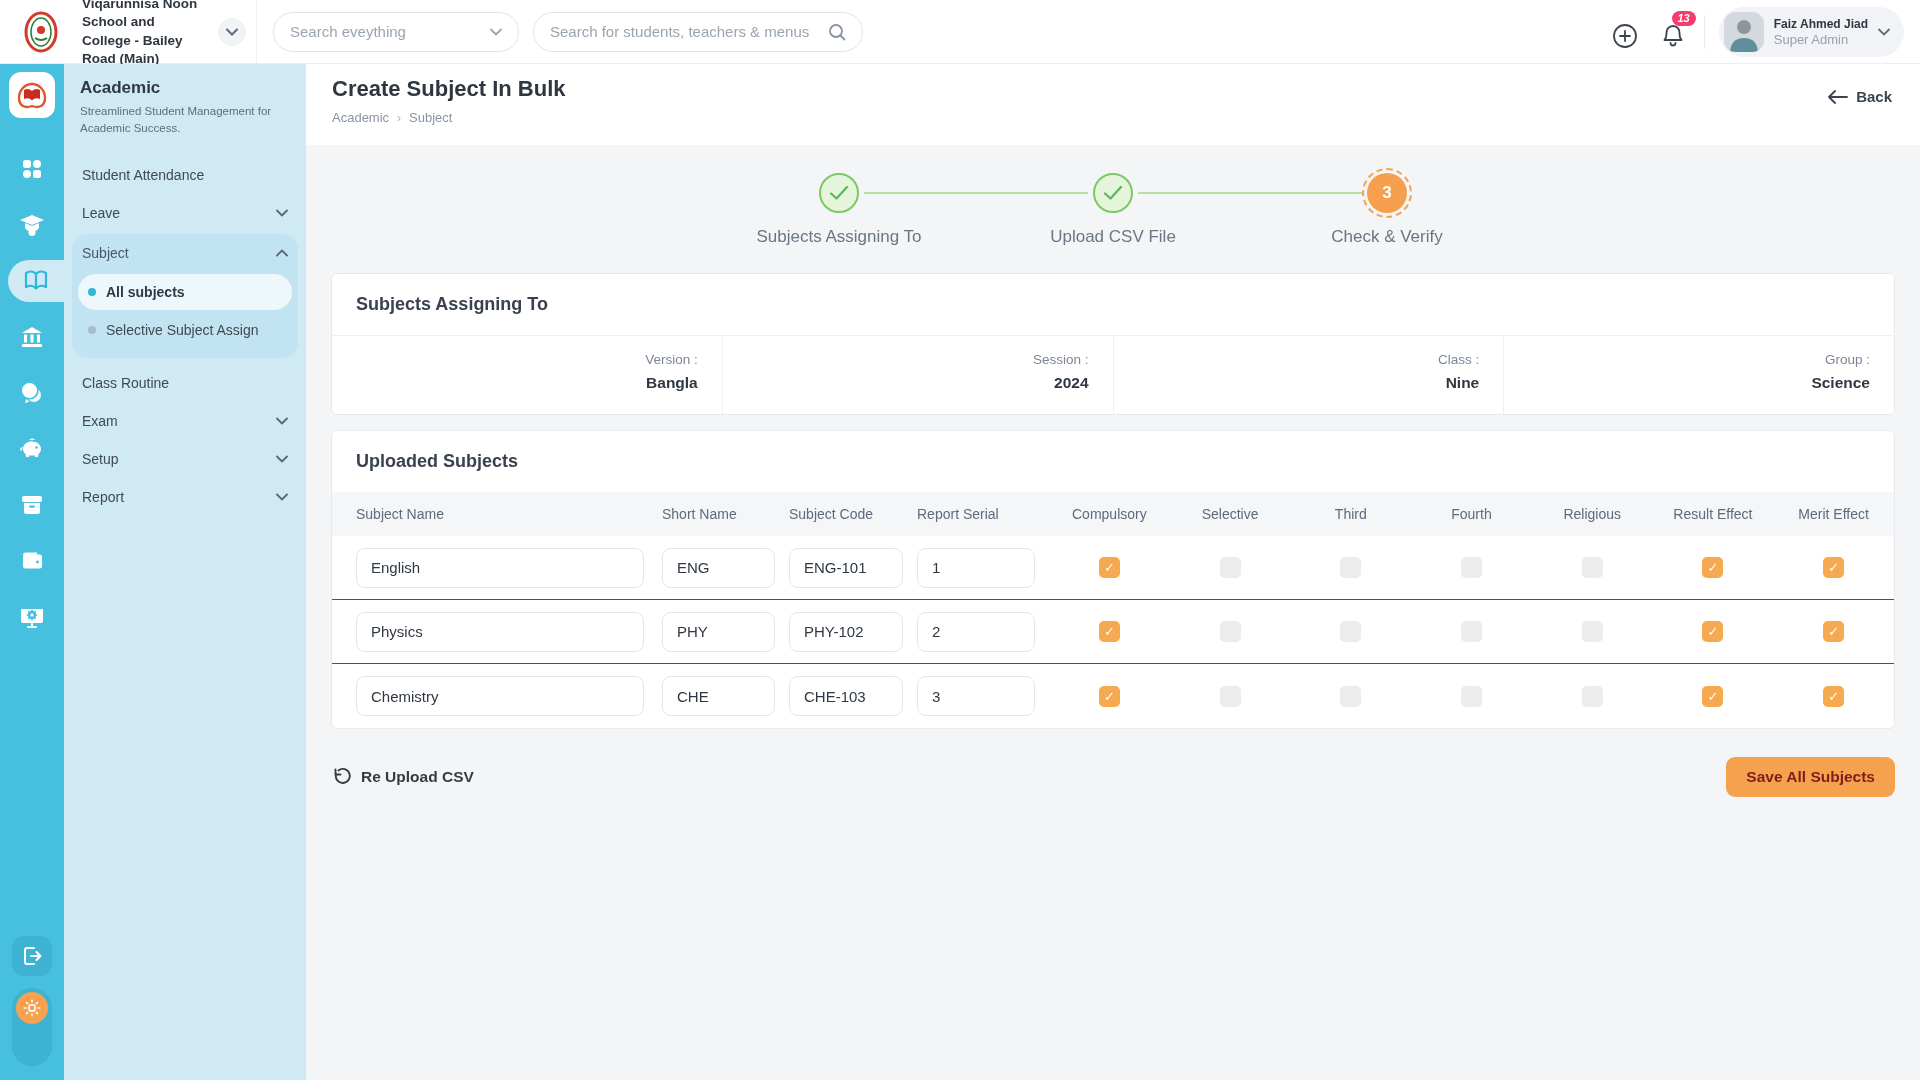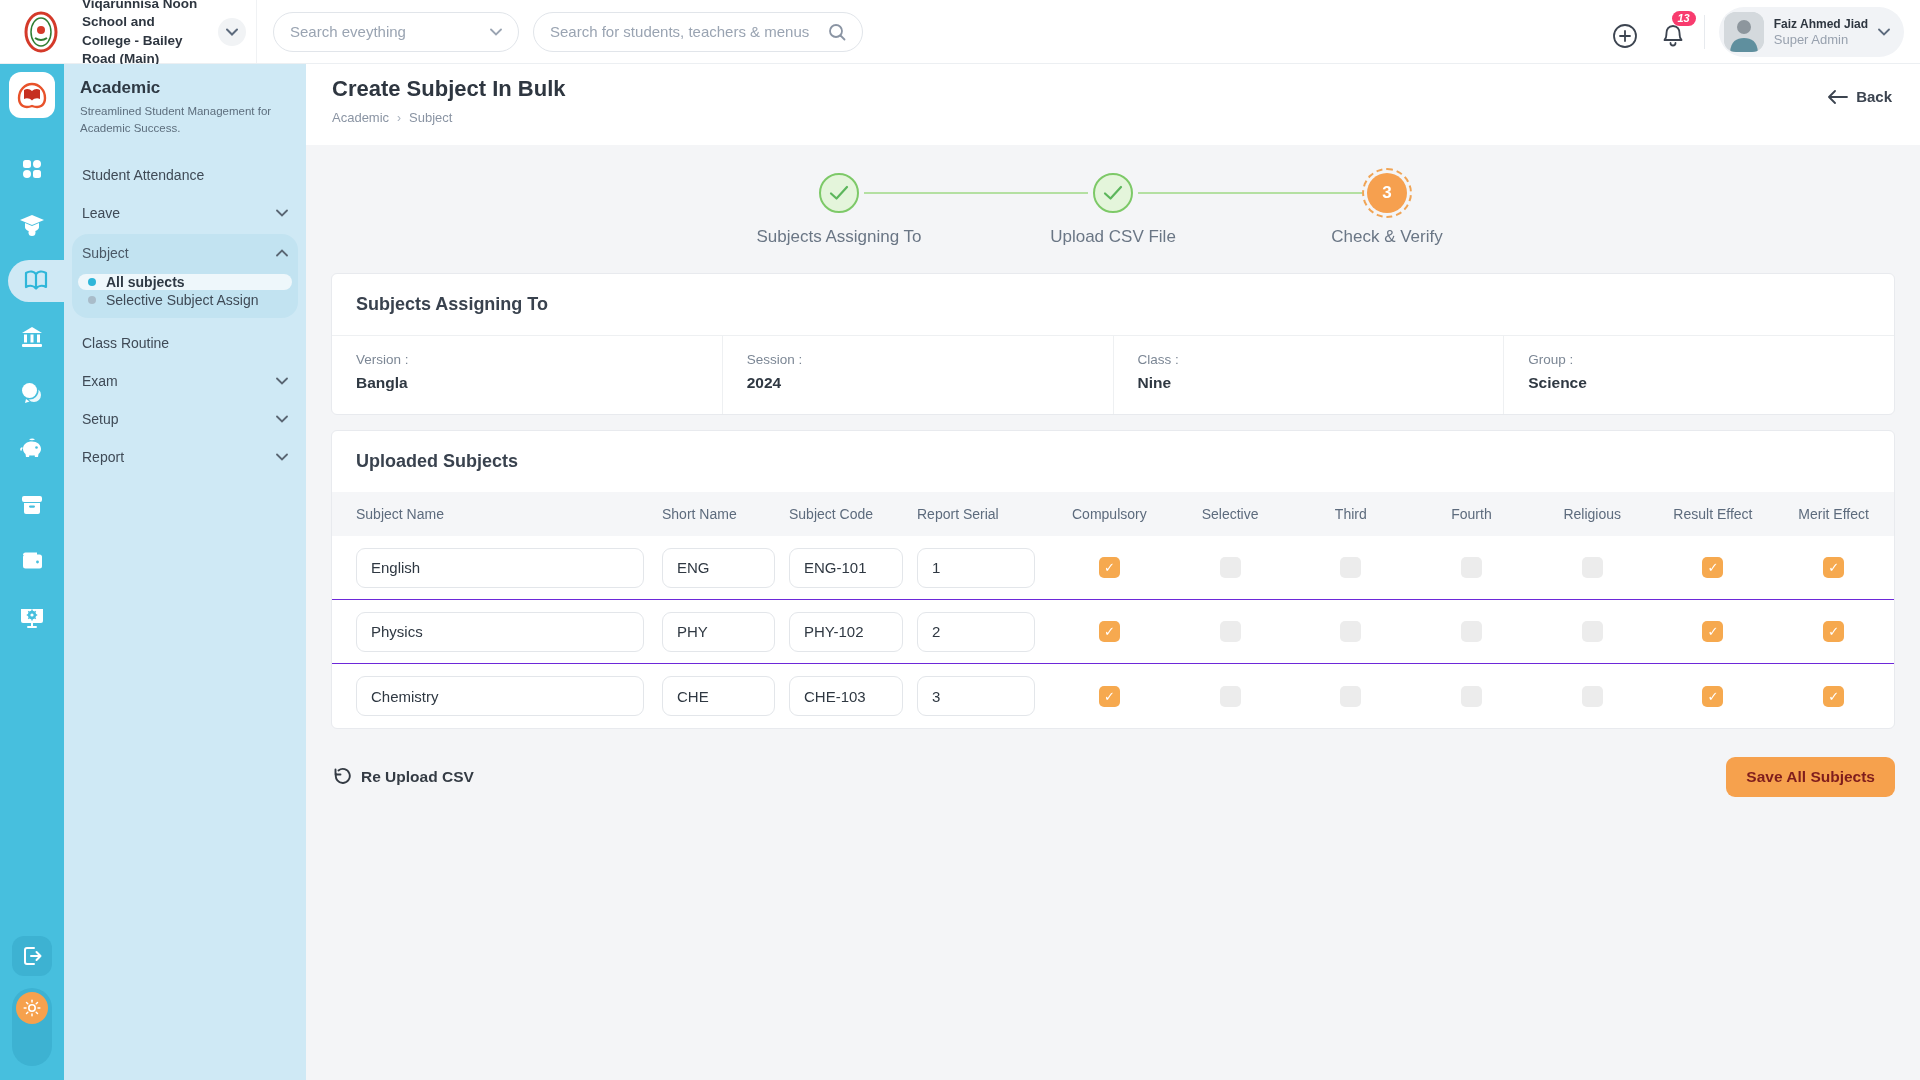--- a/index.html
+++ b/index.html
@@ -44,21 +44,21 @@
   
   .panel { width:242px; flex:none; background:#cfe9f5; display:flex; flex-direction:column; overflow:hidden; }
   .module-head { padding:14px 16px 16px; }
   .module-title { font-size:17px; font-weight:700; color:#2e3944; margin-bottom:5px; }
   .module-sub { font-size:11.5px; color:#5d6e7d; line-height:1.45; }
   .menu { padding:4px 8px; font-size:14px; color:#3f4a56; }
   .menu-item { display:flex; align-items:center; justify-content:space-between; padding:11px 10px 11px 10px; border-radius:10px; cursor:pointer; }
   .menu-item .lbl { flex:1; }
   .group { background:#c2e3f1; border-radius:16px; margin:2px 0 6px; padding-bottom:8px; }
   .group .menu-item.group-head { color:#4a5866; }
-  .sub-item { display:flex; align-items:center; gap:10px; margin:2px 6px; padding:0 10px; border-radius:18px; cursor:pointer; color:#3f4a56; }
+  .sub-item { display:flex; align-items:center; gap:10px; margin:2px 6px; padding:10px 10px; border-radius:18px; cursor:pointer; color:#3f4a56; }
   .sub-item.active { background:#eef7fb; color:#2e3944; font-weight:700; }
   .dot { width:8px; height:8px; border-radius:50%; background:#a9bcc9; flex:none; }
   .sub-item.active .dot { background:#2fb6d9; }
 
   
   .main { flex:1; display:flex; flex-direction:column; min-width:0; background:#f4f5f7; }
   .page-head { background:#fff; padding:12px 28px 20px 26px; display:flex; align-items:flex-start; justify-content:space-between; }
   .page-title { font-size:22px; font-weight:700; color:#2e3640; margin-bottom:8px; }
   .breadcrumb { font-size:13px; color:#8a94a3; display:flex; align-items:center; gap:8px; }
   .crumb-sep { color:#aab3bf; font-size:12px; }
@@ -75,21 +75,21 @@
   .step.current .step-circle { background:#f6a04f; color:#fff; font-size:17px; font-weight:600; }
   .step-label { margin-top:14px; font-size:17px; color:#6a7685; white-space:nowrap; }
   .connector { height:2px; background:#b4e0a2; width:224px; margin-top:19px; flex:none; }
 
   
   .card { background:#fff; border:1px solid #e8eaee; border-radius:6px; }
   .card-head { padding:20px 24px; font-size:18px; font-weight:600; color:#39424e; }
   .card + .card { margin-top:15px; }
   .divider { height:1px; background:#eef0f2; }
   .fields { display:flex; }
-  .field { flex:1; padding:16px 24px 22px; border-right:1px solid #eef0f2; }
+  .field { flex:1; padding:16px 24px 22px; border-right:1px solid #eef0f2;text-align:right; }
   .field:last-child { border-right:none; }
   .field-label { font-size:13.5px; color:#7c8795; margin-bottom:7px; }
   .field-value { font-size:15.5px; color:#2f3842; font-weight:600; }
 
   
   .tbl-header, .tbl-row { display:grid; grid-template-columns:330px 127px 128px 132px repeat(7, 1fr); align-items:center; }
   .tbl-header { background:#f5f6f8; height:44px; font-size:14px; color:#5d6b7d; }
   .th { padding-right:10px; }
   .th.first { padding-left:24px; }
   .th.center { text-align:center; padding-right:0; }

